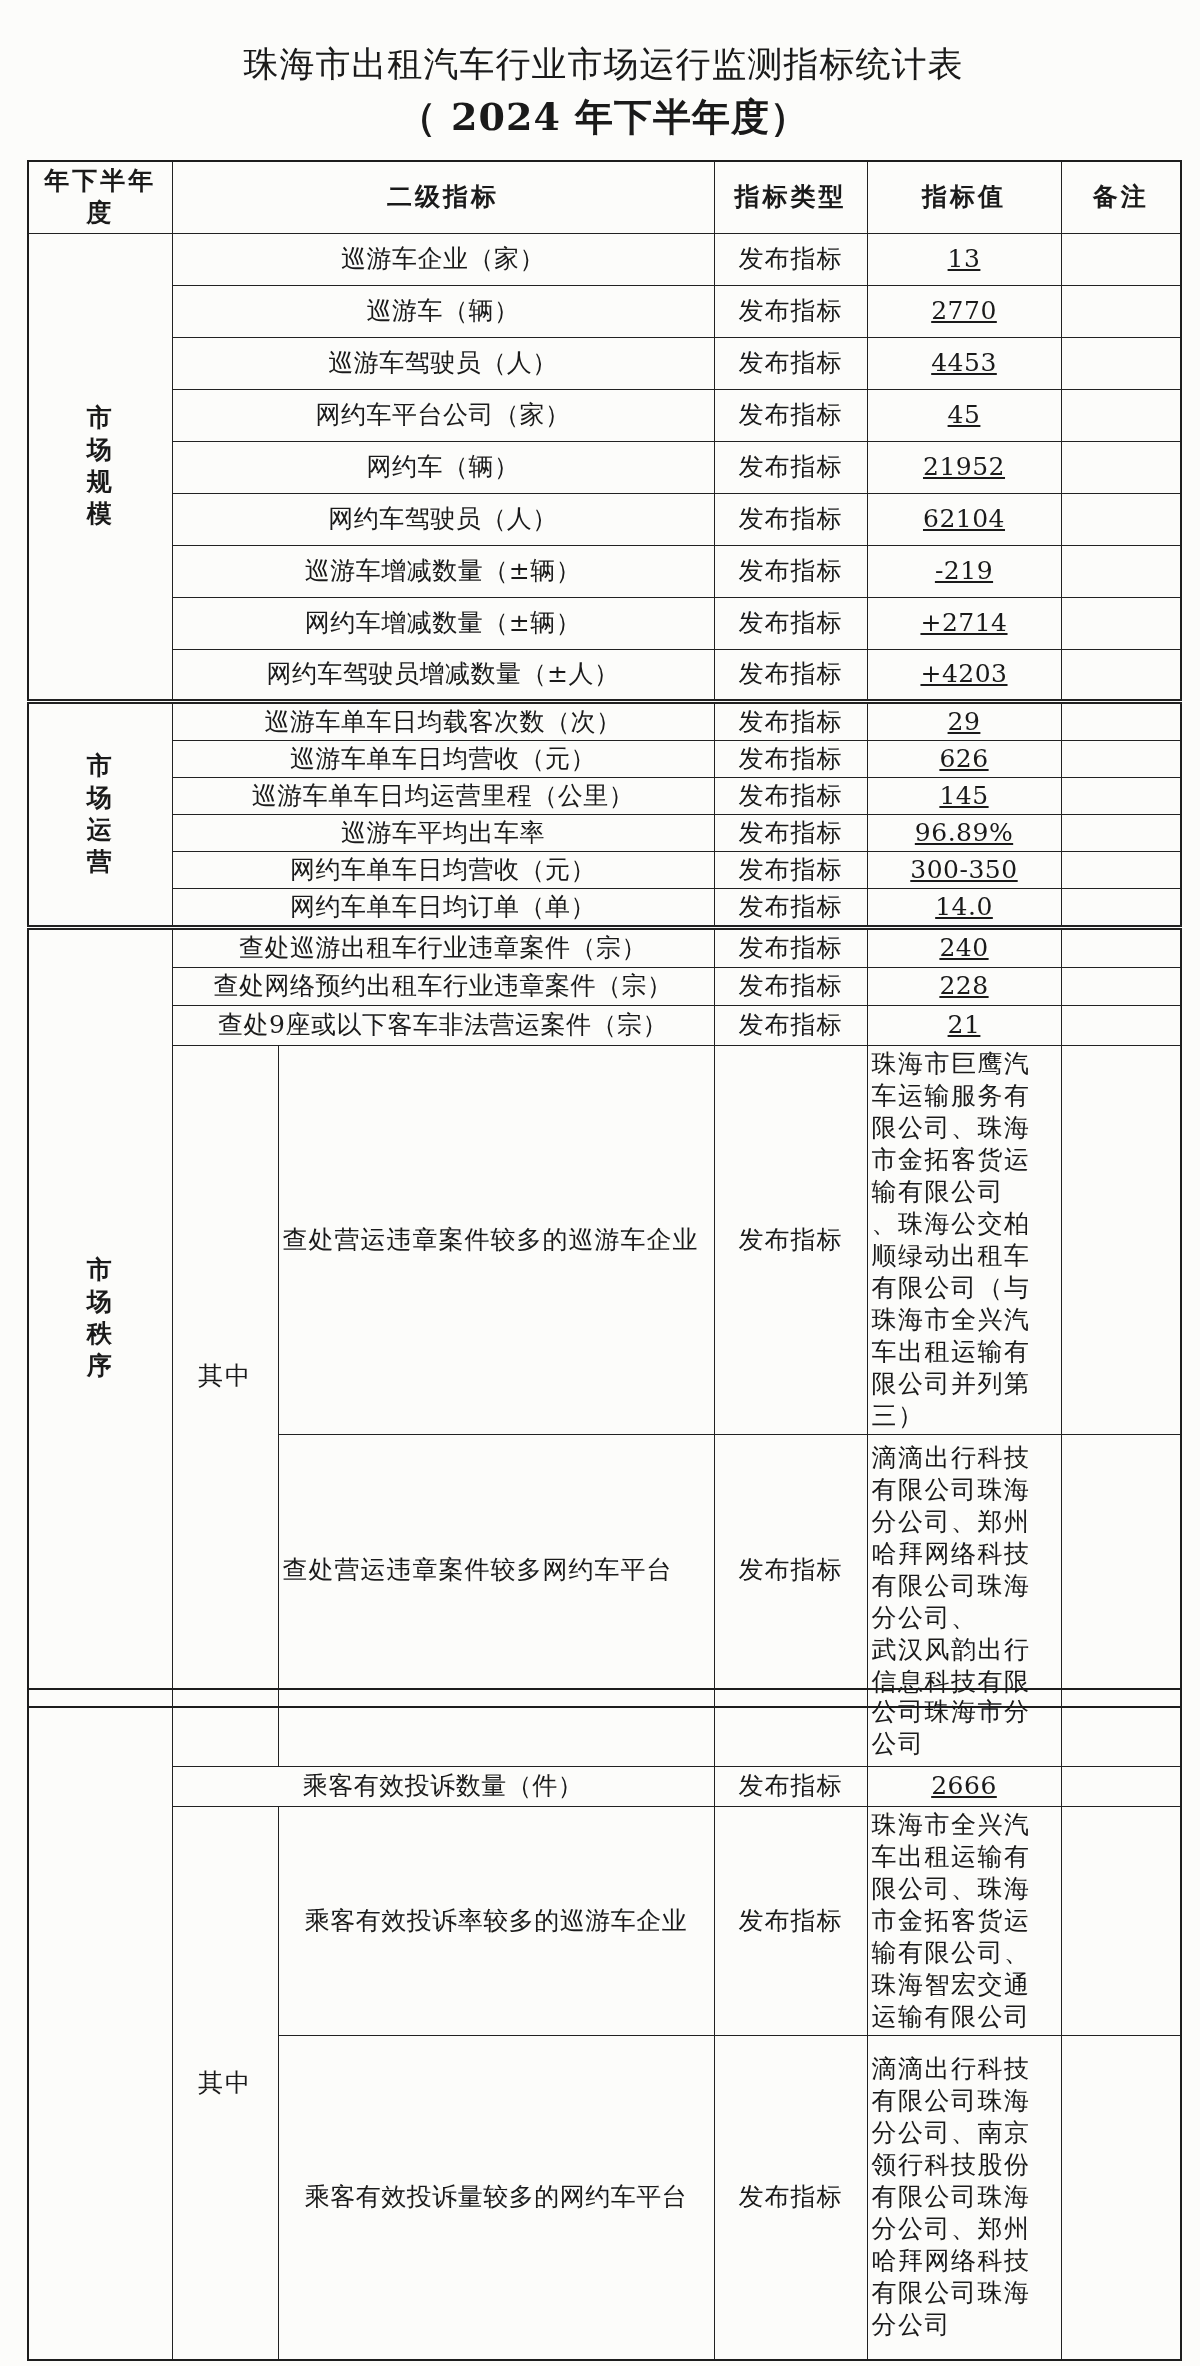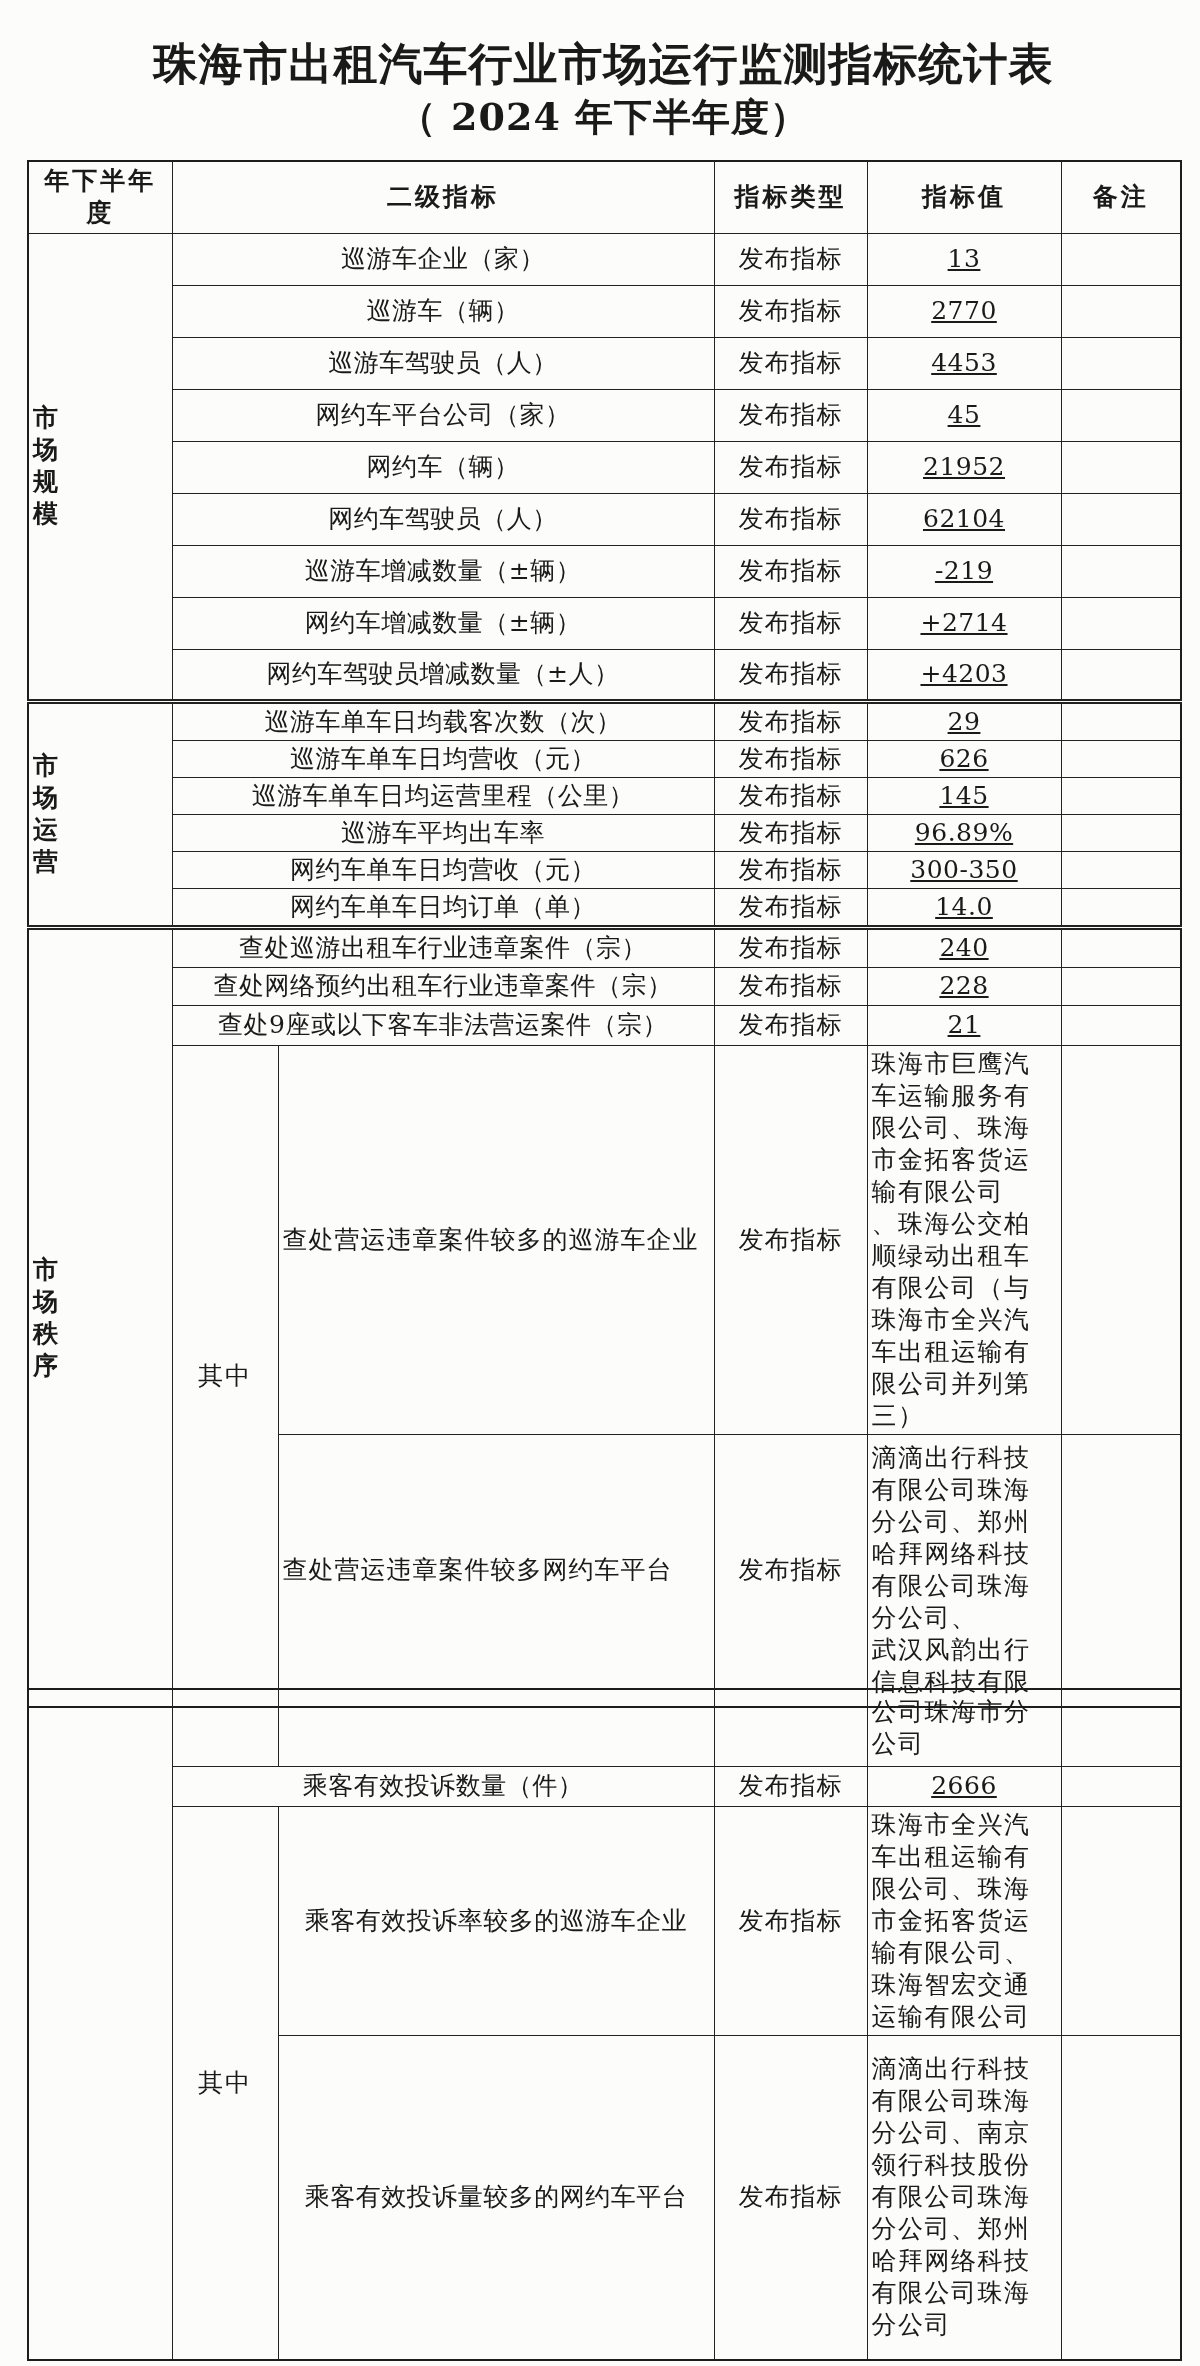--- a/index.html
+++ b/index.html
@@ -8,21 +8,21 @@
     width:1200px;height:2366px;
     background:#fcfcfa;
     font-family:"DejaVu Serif","Liberation Serif",serif;
     color:#1a1a1a;
   }
   .title-wrap{
     position:absolute;left:27px;top:36px;width:1153px;
     text-align:center;
   }
   .title-line1{
-    font-size:44px;font-weight:bold;letter-spacing:1px;line-height:56px;
+    font-size:35px;font-weight:normal;letter-spacing:1px;line-height:56px;
   }
   .title-line2{
     font-size:38px;font-weight:bold;letter-spacing:1px;line-height:50px;
   }
   table.sheet{
     position:absolute;left:27px;width:1153px;
     border-collapse:collapse;table-layout:fixed;
     background:transparent;
   }
   #table1{top:160px;}
@@ -35,21 +35,21 @@
     line-height:32px;
   }
   table.sheet{border:2.4px solid #1d1d1d;}
   thead th{
     font-weight:bold;font-size:26px;letter-spacing:3px;
     border-bottom:5px double #222;
     text-align:center;
   }
   tr.sect td{border-top:5px double #222;}
   .c-lv1{
-    text-align:left;font-weight:bold;font-size:26px;
+    text-align:center;font-weight:bold;font-size:26px;
     letter-spacing:2px;line-height:36px;
   }
   .c-lv1 span{display:inline-block;width:2em;}
   .c-zhong{
     text-align:center;font-weight:400;font-size:25px;letter-spacing:2px;
   }
   .c-label{text-align:center;font-size:24px;letter-spacing:0.5px;white-space:nowrap;}
   .c-label-left{text-align:left;font-size:25px;letter-spacing:1px;padding-left:12px;line-height:34px;}
   .c-type{text-align:center;font-size:25px;letter-spacing:1px;white-space:nowrap;}
   .c-val{text-align:center;font-size:25px;letter-spacing:0.5px;text-decoration:underline;}

